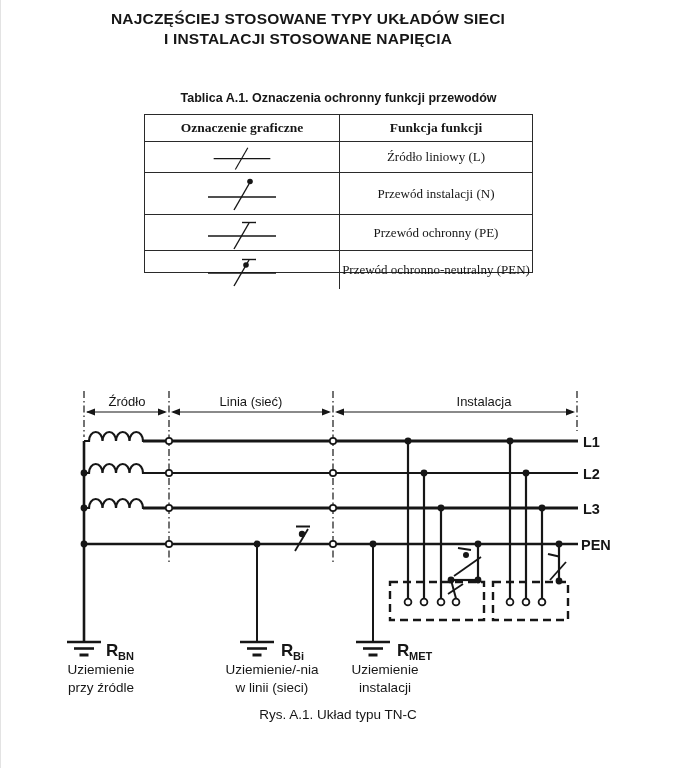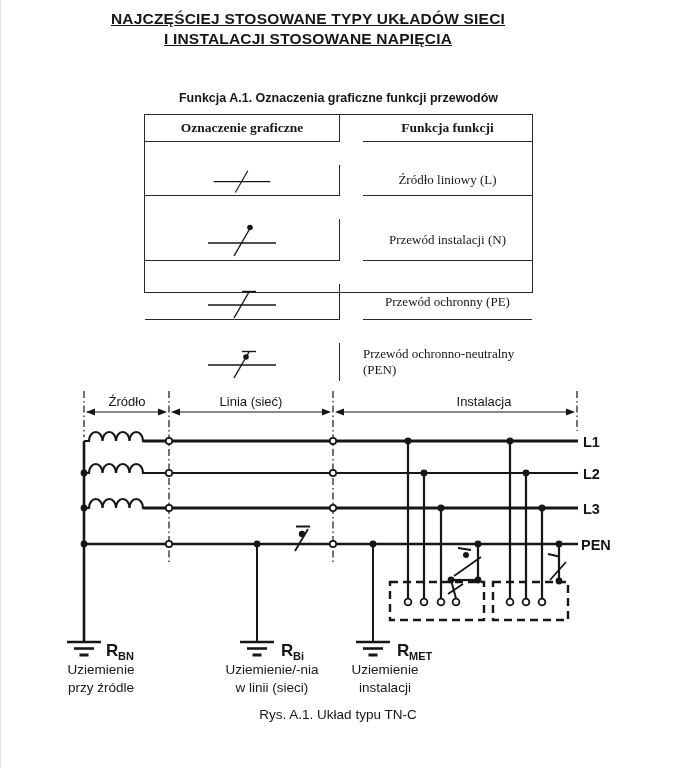--- a/index.html
+++ b/index.html
@@ -3,31 +3,31 @@
 <meta charset="utf-8">
 <style>
   html,body{margin:0;padding:0;background:#ffffff;}
   .page{
     position:relative;width:679px;height:768px;background:#ffffff;
     font-family:"Liberation Sans",sans-serif;color:#111;overflow:hidden;
     border-left:1px solid #e3e3e3;box-sizing:border-box;
   }
   .doc-title{
     position:absolute;top:9px;left:0;width:614px;text-align:center;
-    font-size:15.5px;font-weight:bold;line-height:20px;letter-spacing:.2px;color:#161616;text-decoration:underline;
+    font-size:15.5px;font-weight:bold;line-height:20px;letter-spacing:.2px;color:#161616;
   }
   .table-caption{
     position:absolute;top:91px;left:143px;width:389px;text-align:center;
     font-size:12.5px;font-weight:bold;color:#161616;
   }
   .sym-table{
-    position:absolute;left:143px;top:114px;width:389px;height:179px;
+    position:absolute;left:143px;top:114px;width:389px;height:159px;
     border:1.5px solid #2a2a2a;box-sizing:border-box;
     display:grid;grid-template-columns:195px 1fr;grid-template-rows:27px 31px 42px 36px 1fr;
-    font-family:"Liberation Serif",serif;font-size:13px;color:#161616;gap:23px;
+    font-family:"Liberation Serif",serif;font-size:13px;color:#161616;
   }
   .sym-table .cell{
     border-right:1px solid #2a2a2a;border-bottom:1px solid #2a2a2a;
     display:flex;align-items:center;justify-content:center;box-sizing:border-box;
   }
   .sym-table .cell.last-col{border-right:none;}
   .sym-table .cell.last-row{border-bottom:none;}
   .sym-table .hdr{font-weight:bold;font-size:13.5px;}
   .diagram{position:absolute;left:0;top:385px;width:679px;height:345px;}
   svg text{fill:#161616;}
@@ -35,21 +35,21 @@
 </style>
 </head>
 <body>
 <div class="page">
 
   <div class="doc-title">
     <div>NAJCZĘŚCIEJ STOSOWANE TYPY UKŁADÓW SIECI</div>
     <div>I INSTALACJI STOSOWANE NAPIĘCIA</div>
   </div>
 
-  <div class="table-caption">Funkcja A.1. Oznaczenia graficzne funkcji przewodów</div>
+  <div class="table-caption">Tablica A.1. Oznaczenia ochronny funkcji przewodów</div>
 
   <div class="sym-table">
     <div class="cell hdr">Oznaczenie graficzne</div>
     <div class="cell hdr last-col">Funkcja funkcji</div>
 
     <div class="cell">
       <svg width="80" height="30" viewBox="0 0 80 36">
         <line x1="6" y1="20" x2="74" y2="20" stroke="#161616" stroke-width="1.4"></line>
         <line x1="32" y1="33" x2="47" y2="7" stroke="#161616" stroke-width="1.4"></line>
       </svg>

